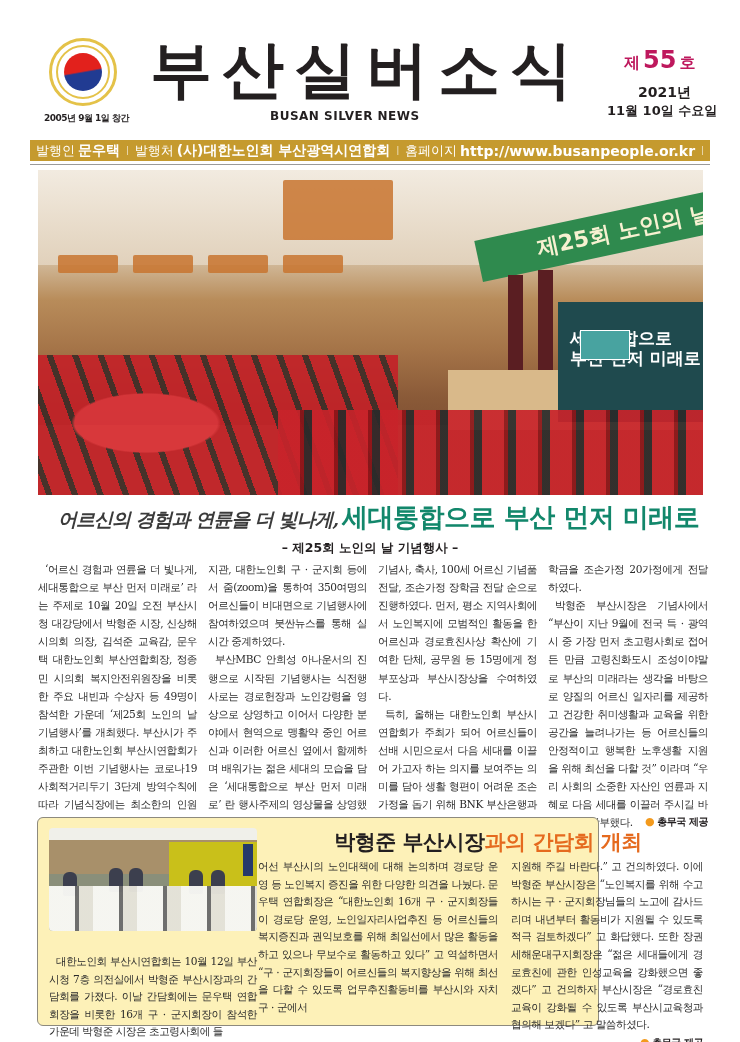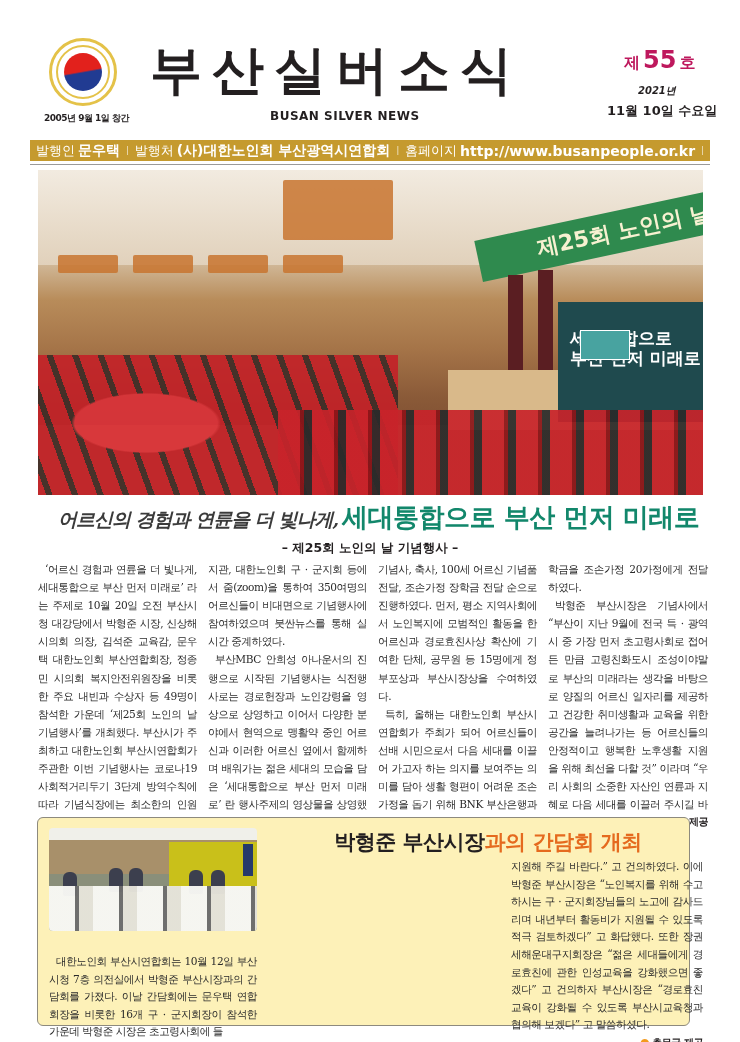--- a/index.html
+++ b/index.html
@@ -8,27 +8,27 @@
 
   
   .masthead { position: absolute; left: 0; top: 0; width: 740px; height: 138px; }
   .logo { position: absolute; left: 49px; top: 38px; width: 68px; height: 68px; border-radius: 50%;
           border: 3px solid #e4c248; }
   .logo::before { content: ""; position: absolute; left: 4px; top: 4px; right: 4px; bottom: 4px;
           border-radius: 50%; border: 2px solid #e4c248; }
   .taeguk { position: absolute; left: 12px; top: 12px; width: 38px; height: 38px; border-radius: 50%;
           background: linear-gradient(170deg, #e2211c 0 48%, #213b92 52% 100%); }
   .founded { position: absolute; left: 44px; top: 112px; font-size: 9px; font-weight: bold; letter-spacing: -0.5px; color: #231f20; }
-  .title { position: absolute; left: 150px; top: 30px; font-size: 52px; font-weight: bold; letter-spacing: 10px;
+  .title { position: absolute; left: 150px; top: 30px; font-size: 62px; font-weight: bold; letter-spacing: 10px;
            color: #231f20; line-height: 80px; }
   .subtitle-en { position: absolute; left: 270px; top: 109px; font-size: 12px; font-weight: bold; letter-spacing: 0.5px; color: #231f20; }
   .issue { position: absolute; left: 624px; top: 46px; color: #be185d; font-weight: bold; }
   .issue .pre, .issue .post { font-size: 16px; }
   .issue .num { font-size: 24px; margin: 0 3px; }
-  .date-year { position: absolute; left: 638px; top: 84px; font-size: 10px; font-weight: bold; font-style: italic; }
+  .date-year { position: absolute; left: 638px; top: 84px; font-size: 14px; font-weight: bold; }
   .date-day { position: absolute; left: 607px; top: 102px; font-size: 13px; font-weight: bold; }
 
   
   .infobar { position: absolute; left: 30px; top: 140px; width: 680px; height: 21px; background: #c59a2e;
              color: #fff; font-size: 9px; display: flex; align-items: center; padding: 0 6px; white-space: nowrap; gap: 3px; }
   .infobar .lbl { font-size: 13px; }
   .infobar .val { font-weight: bold; font-size: 14px; }
   .infobar .sep { opacity: .8; margin: 0 3px; font-size: 8px; }
   .rule { position: absolute; left: 30px; top: 164px; width: 680px; height: 1px; background: #9a9a9a; }
 
@@ -60,21 +60,21 @@
   .subhead { position: absolute; left: 0; top: 540px; width: 740px; text-align: center; font-size: 12.5px; font-weight: bold; color: #231f20; }
 
   .cols { position: absolute; left: 38px; top: 560px; width: 670px; height: 252px; display: flex; gap: 11px; }
   .col { width: 159px; font-family: "DejaVu Serif", serif; font-size: 10.6px; line-height: 18.1px; color: #2a2a2a;
          text-align: justify; letter-spacing: -0.45px; word-break: break-all; }
   .col p { text-indent: 7px; }
   .credit { font-family: "DejaVu Sans", sans-serif; font-weight: bold; font-size: 10px; float: right; color: #231f20; }
   .credit .dot { color: #f39a1d; font-size: 11px; margin-right: 3px; }
 
   
-  .box { position: absolute; left: 37px; top: 817px; width: 653px; height: 209px; background: #fdf1b8;
+  .box { position: absolute; left: 37px; top: 817px; width: 562px; height: 209px; background: #fdf1b8;
          border: 1.5px solid #8d8a7e; border-radius: 6px; }
   .box-photo { position: absolute; left: 11px; top: 10px; width: 208px; height: 103px; border-radius: 4px; overflow: hidden;
          background: linear-gradient(180deg, #f0f0ea 0 12%, #a8906a 12% 45%, #8a8f7a 45% 100%); }
   .bp-yellow { position: absolute; left: 120px; top: 14px; width: 88px; height: 45px; background: #c9c01a; }
   .bp-chairs { position: absolute; left: 0; top: 58px; width: 100%; height: 45px;
          background: repeating-linear-gradient(90deg, #fbfbf7 0 26px, #6d6d6d 26px 30px, #e8e6dc 30px 44px); opacity: .95; }
   .bp-person { position: absolute; width: 14px; height: 24px; background: #3c3f4e; border-radius: 6px 6px 2px 2px; }
   .bp-flag { position: absolute; left: 194px; top: 16px; width: 10px; height: 32px; background: #263a6b; }
 
   .box-title { position: absolute; left: 240px; top: 10px; width: 420px; text-align: center; font-size: 21px; font-weight: bold; letter-spacing: -0.5px; }
@@ -175,16 +175,19 @@
     <div class="bp-person" style="left:60px;top:40px;"></div>
     <div class="bp-person" style="left:80px;top:40px;"></div>
     <div class="bp-person" style="left:140px;top:42px;"></div>
     <div class="bp-person" style="left:162px;top:42px;"></div>
     <div class="bp-chairs"></div>
   </figure>
   <h2 class="box-title"><span class="t1">박형준 부산시장</span><span class="t2">과의 간담회 개최</span></h2>
   <div class="box-text bt1">
       <p>대한노인회 부산시연합회는 10월 12일 부산시청 7층 의전실에서 박형준 부산시장과의 간담회를 가졌다. 이날 간담회에는 문우택 연합회장을 비롯한 16개 구 · 군지회장이 참석한 가운데 박형준 시장은 초고령사회에 들</p>
     </div>
+  <div class="box-text bt2">
+      <p>어선 부산시의 노인대책에 대해 논의하며 경로당 운영 등 노인복지 증진을 위한 다양한 의견을 나눴다. 문우택 연합회장은 “대한노인회 16개 구 · 군지회장들이 경로당 운영, 노인일자리사업추진 등 어르신들의 복지증진과 권익보호를 위해 최일선에서 많은 활동을 하고 있으나 무보수로 활동하고 있다” 고 역설하면서 “구 · 군지회장들이 어르신들의 복지향상을 위해 최선을 다할 수 있도록 업무추진활동비를 부산시와 자치구 · 군에서</p>
+    </div>
   <div class="box-text bt3">
       <p><span>지원해 주길 바란다.” 고 건의하였다. 이에 박형준 부산시장은 “노인복지를 위해 수고하시는 구 · 군지회장님들의 노고에 감사드리며 내년부터 활동비가 지원될 수 있도록 적극 검토하겠다” 고 화답했다. 또한 장권세해운대구지회장은 “젊은 세대들에게 경로효친에 관한 인성교육을 강화했으면 좋겠다” 고 건의하자 부산시장은 “경로효친 교육이 강화될 수 있도록 부산시교육청과 협의해 보겠다” 고 말씀하셨다.</span><span class="credit"><span class="dot">●</span><span>총무국 제공</span></span></p>
     </div>
 </section>
 
 </body></html>

